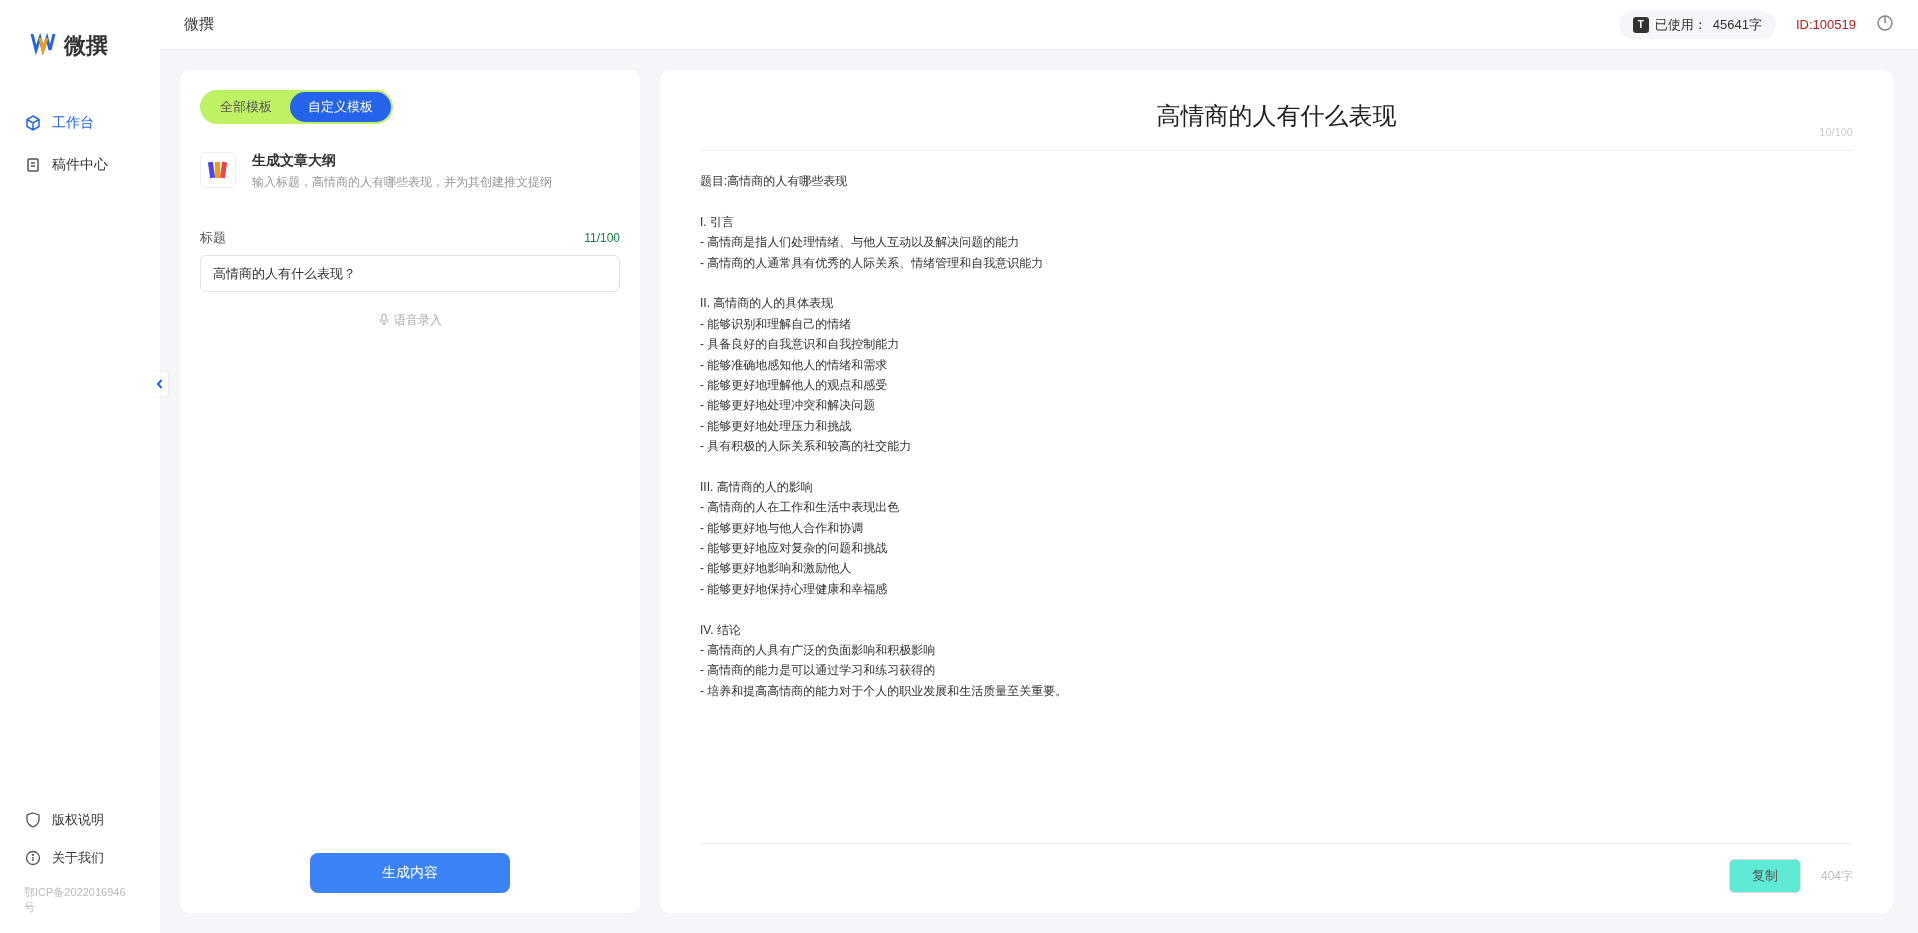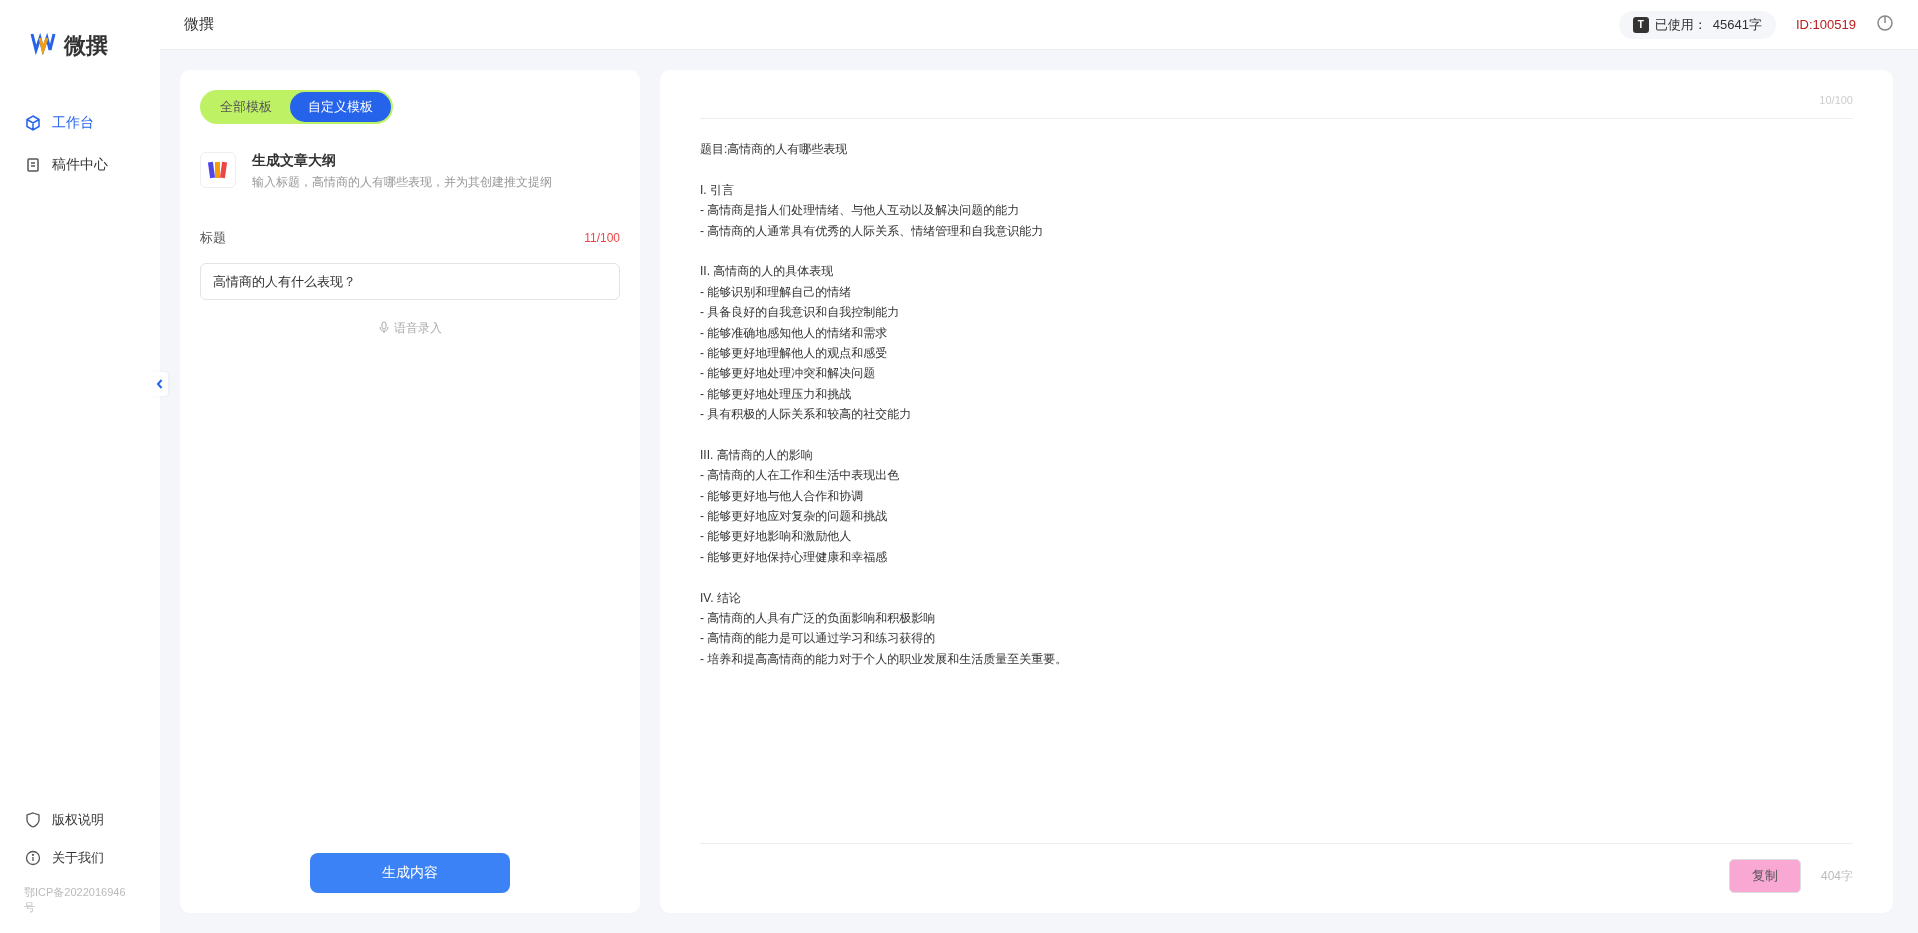--- a/index.html
+++ b/index.html
@@ -200,29 +200,29 @@
       color: #999;
       margin-top: 4px;
     }
     .form-section {
       margin-top: 30px;
     }
     .form-label-row {
       display: flex;
       justify-content: space-between;
       align-items: center;
-      margin-bottom: 16px;
+      margin-bottom: 8px;
     }
     .form-label {
       font-size: 13px;
       color: #555;
     }
     .char-count {
       font-size: 12px;
-      color: #ef4444;
+      color: #15803d;
     }
     .form-input {
       width: 100%;
       border: 1px solid #e1e3e8;
       border-radius: 6px;
       padding: 10px 12px;
       font-size: 13px;
       color: #333;
       outline: none;
     }
@@ -295,21 +295,21 @@
       justify-content: flex-end;
       align-items: center;
       gap: 20px;
       padding-top: 15px;
       border-top: 1px solid #eee;
       margin-top: 10px;
     }
     .copy-btn {
       padding: 7px 22px;
       border: 1px solid #ddd;
-      background: #f9a8d4;
+      background: #5eead4;
       border-radius: 5px;
       font-size: 13px;
       color: #555;
       cursor: pointer;
     }
     .word-count {
       font-size: 12px;
       color: #bbb;
     }
   </style>
@@ -433,20 +433,21 @@
         </div>
       </div>
 
       <div class="panel-footer">
         <button class="generate-btn">生成内容</button>
       </div>
     </div>
 
     <div class="right-panel">
       <div class="doc-title-row">
+        <div class="doc-title">高情商的人有什么表现</div>
         <div class="doc-title-count">10/100</div>
       </div>
       <div class="doc-body">题目:高情商的人有哪些表现
 
 I. 引言
 - 高情商是指人们处理情绪、与他人互动以及解决问题的能力
 - 高情商的人通常具有优秀的人际关系、情绪管理和自我意识能力
 
 II. 高情商的人的具体表现
 - 能够识别和理解自己的情绪

